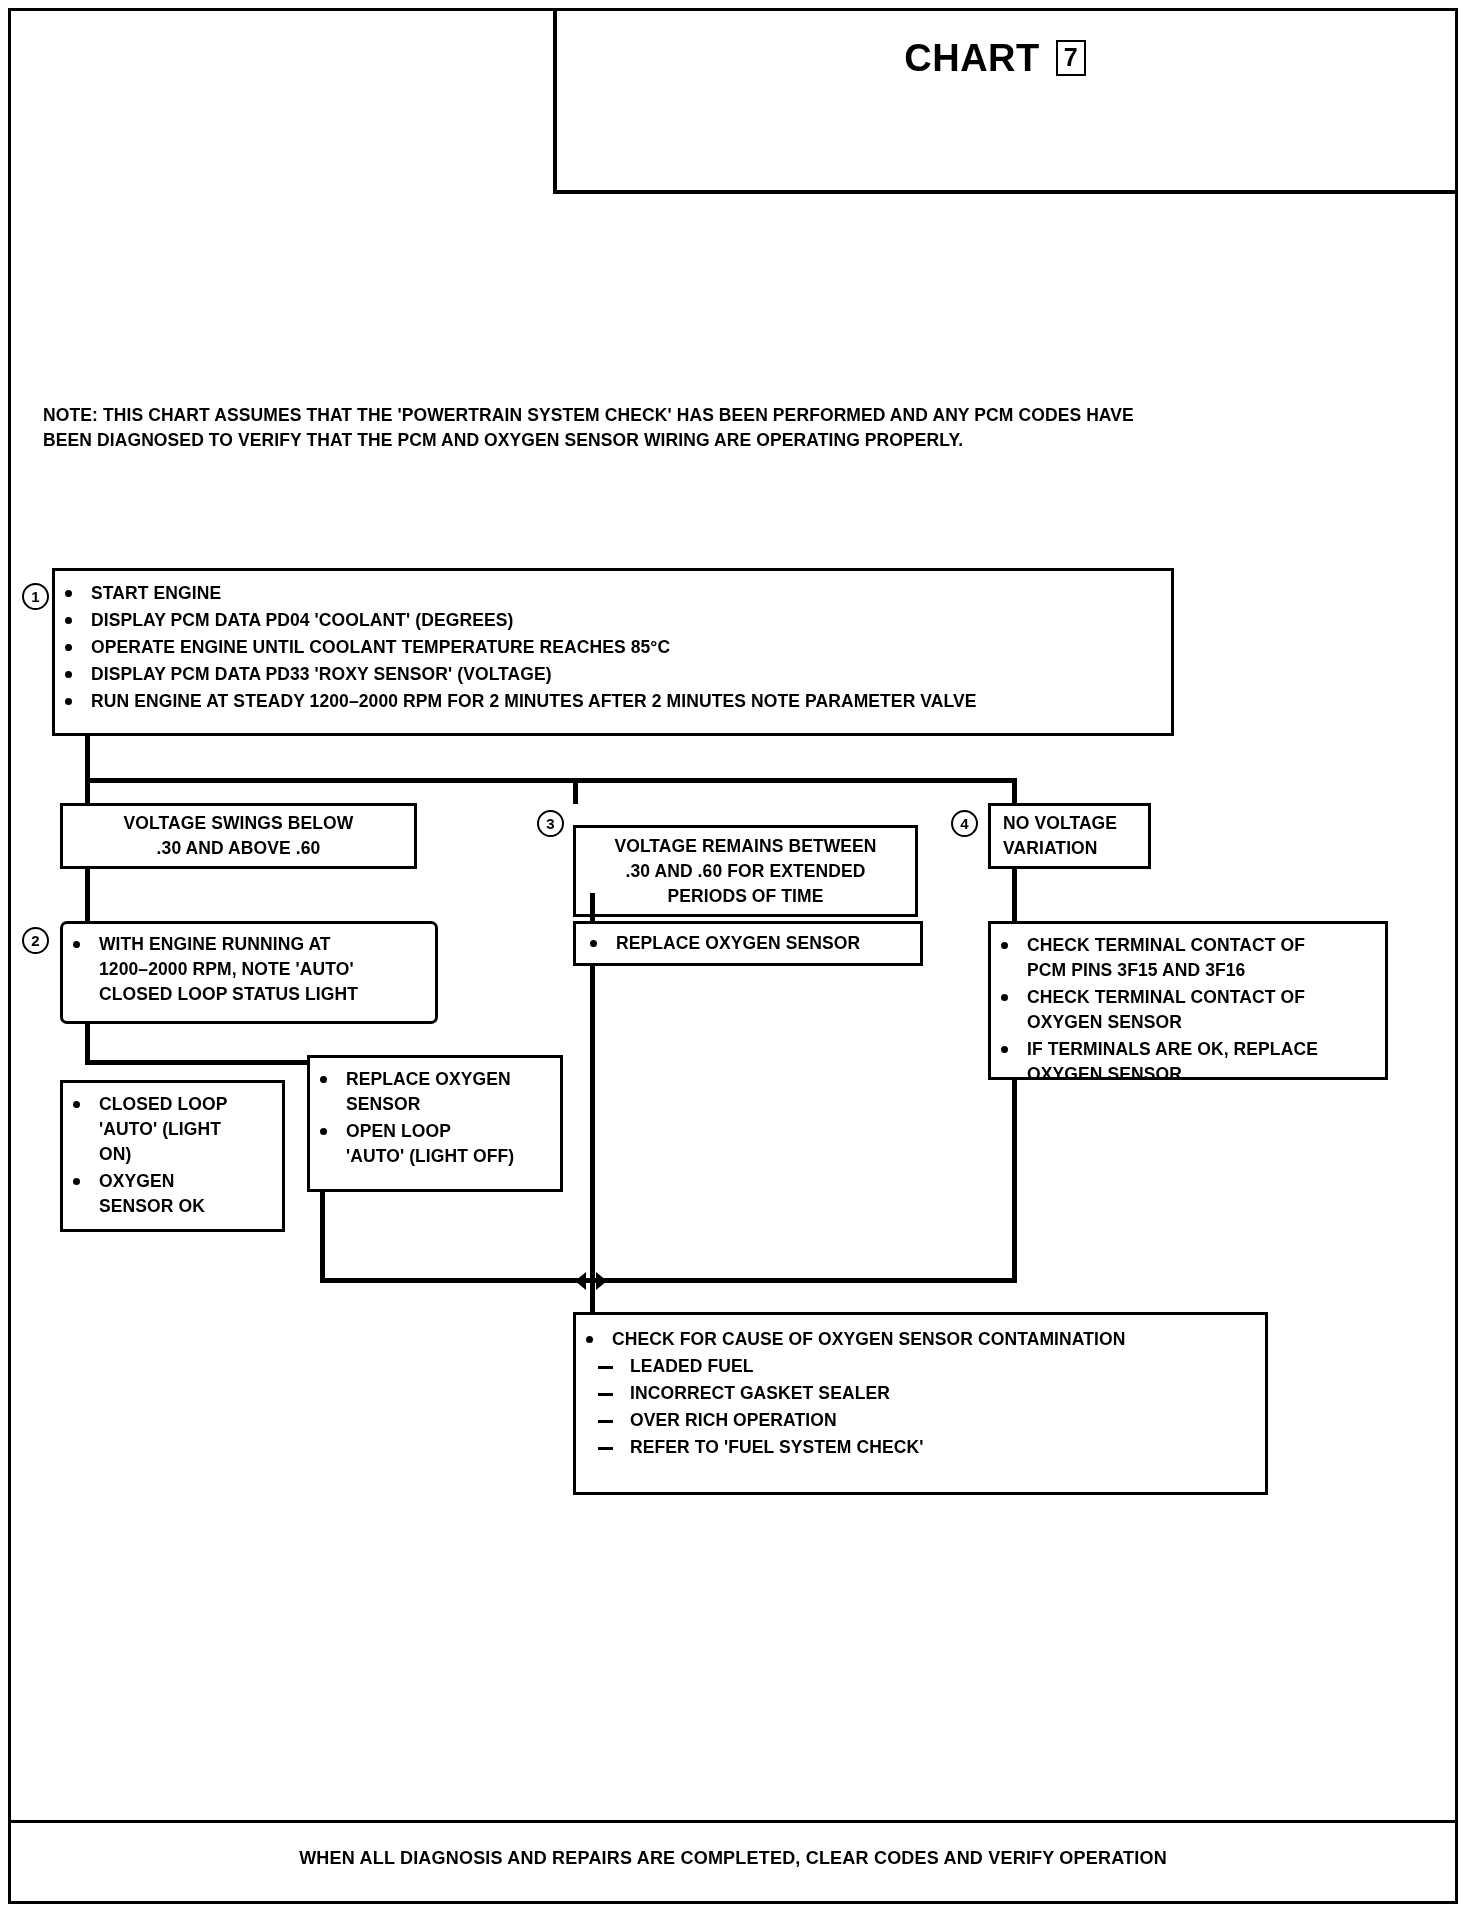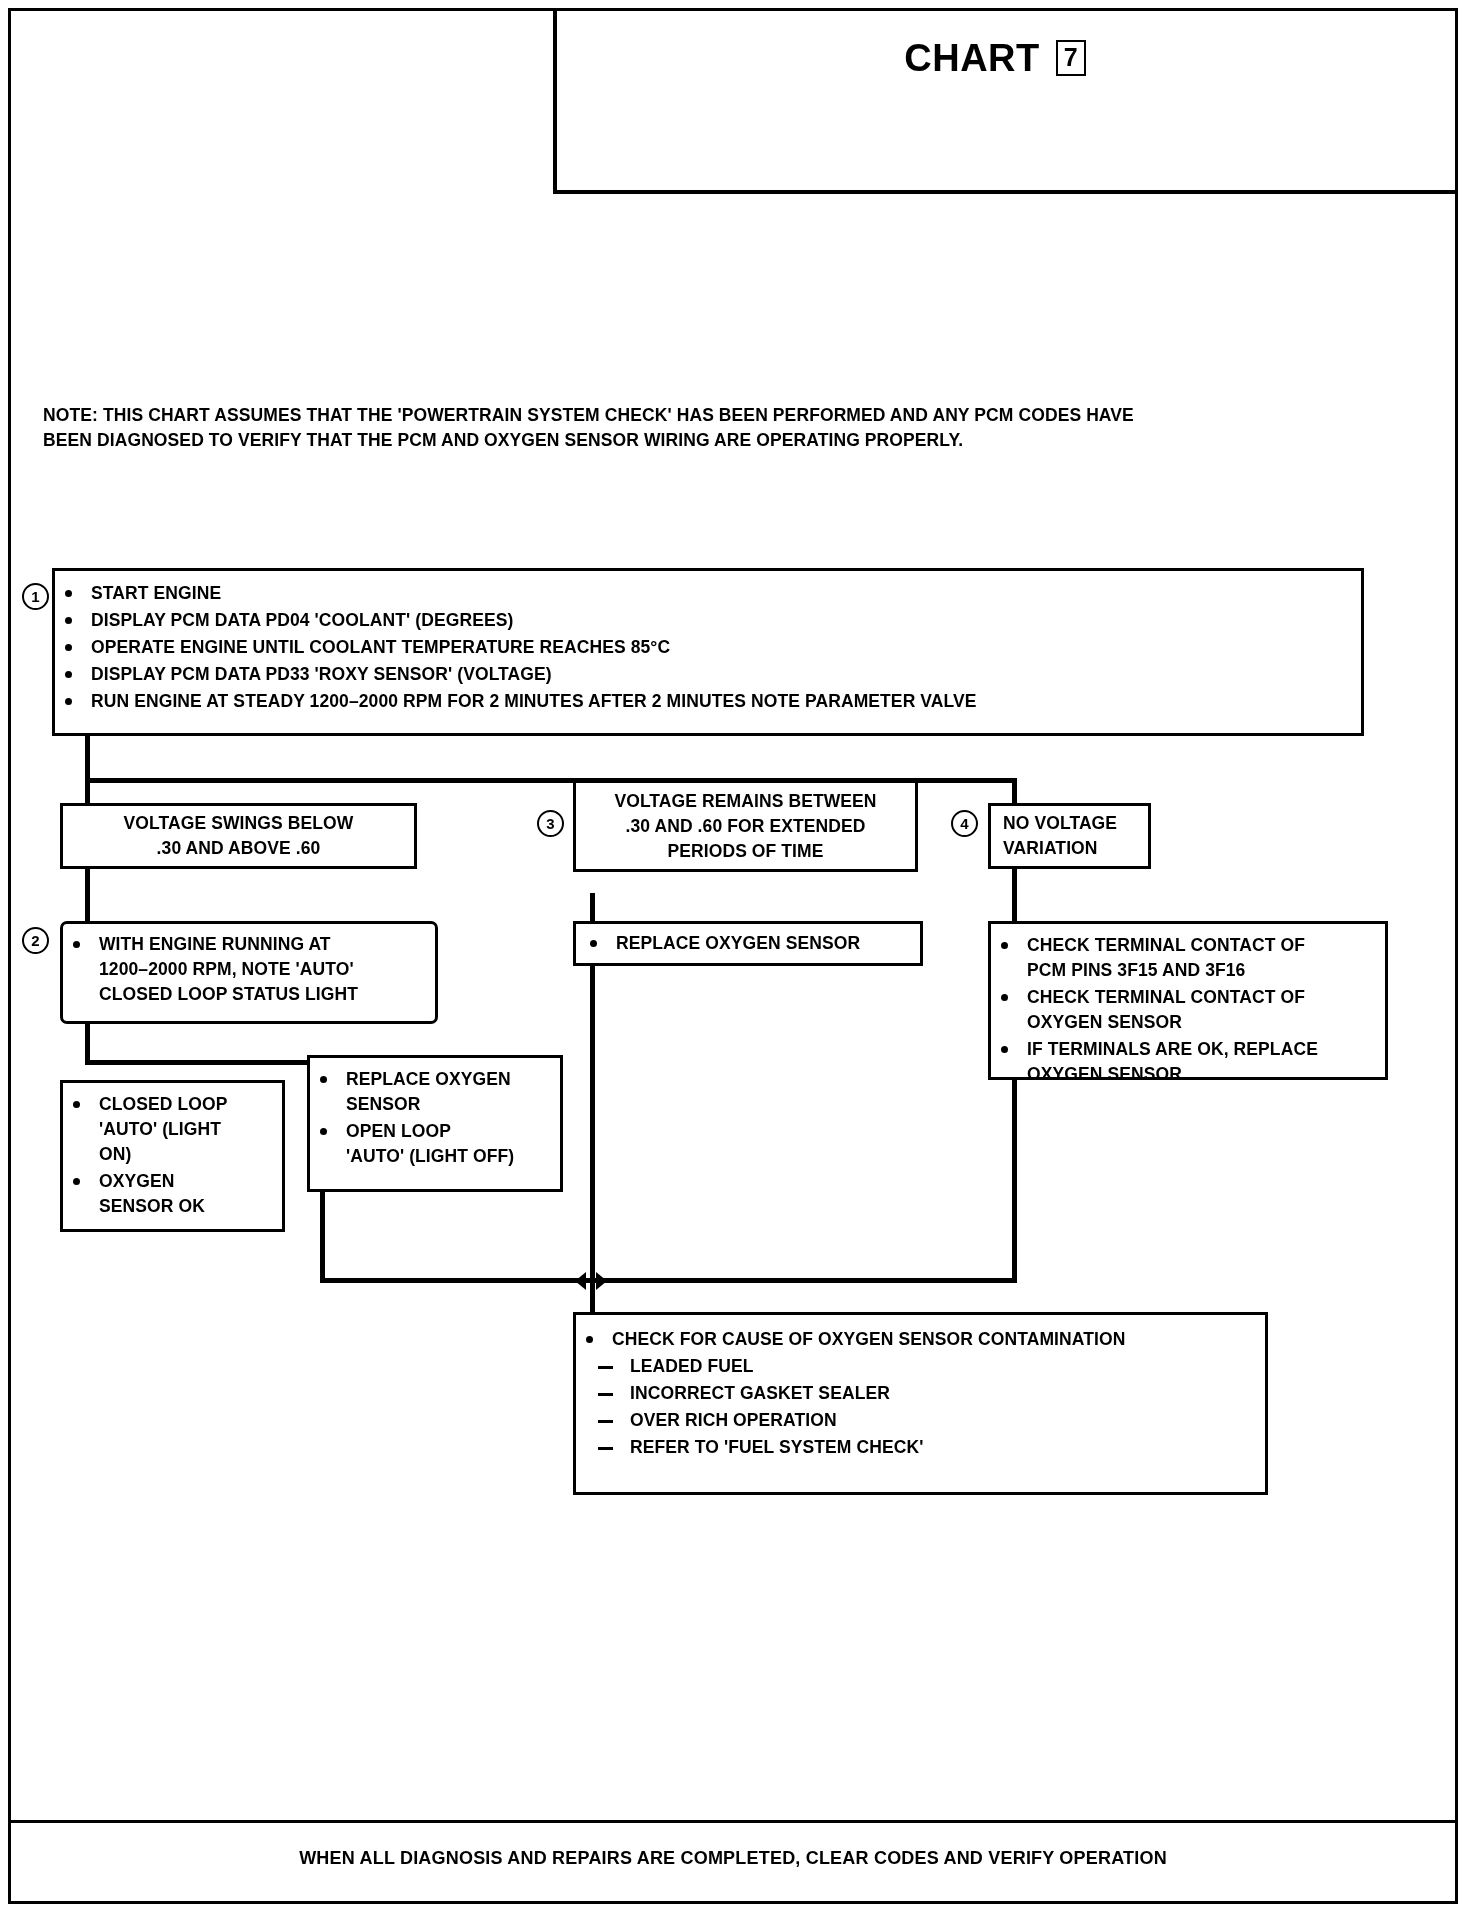--- a/index.html
+++ b/index.html
@@ -222,21 +222,21 @@
     </div>
   </div>
 
   <div class="note-block">
     <span class="note-label">NOTE:</span>
     <span>THIS CHART ASSUMES THAT THE 'POWERTRAIN SYSTEM CHECK' HAS BEEN PERFORMED AND ANY PCM CODES HAVE</span><br>
     <span>BEEN DIAGNOSED TO VERIFY THAT THE PCM AND OXYGEN SENSOR WIRING ARE OPERATING PROPERLY.</span>
   </div>
 
   <div class="step-circle" style="left:22px; top:583px;">1</div>
-  <div class="fbox" style="left:52px; top:568px; width:1312px; height:168px; padding:10px 0 0 0;">
+  <div class="fbox" style="left:52px; top:568px; width:1122px; height:168px; padding:10px 0 0 0;">
     <ul class="bullets">
       <li>START ENGINE</li>
       <li>DISPLAY PCM DATA PD04 'COOLANT' (DEGREES)</li>
       <li>OPERATE ENGINE UNTIL COOLANT TEMPERATURE REACHES 85°C</li>
       <li>DISPLAY PCM DATA PD33 'ROXY SENSOR' (VOLTAGE)</li>
       <li>RUN ENGINE AT STEADY 1200–2000 RPM FOR 2 MINUTES AFTER 2 MINUTES NOTE PARAMETER VALVE</li>
     </ul>
   </div>
 
   <div class="ln lnv" style="left:85px; top:736px; height:46px;"></div>
@@ -246,21 +246,21 @@
   <div class="ln lnv" style="left:85px; top:778px; height:26px;"></div>
   <div class="ln lnv" style="left:573px; top:778px; height:26px;"></div>
   <div class="ln lnv" style="left:1012px; top:778px; height:26px;"></div>
 
   <div class="fbox center-txt" style="left:60px; top:803px; width:357px; height:66px;">
     <div>VOLTAGE SWINGS BELOW</div>
     <div>.30 AND ABOVE .60</div>
   </div>
 
   <div class="step-circle" style="left:537px; top:810px;">3</div>
-  <div class="fbox center-txt" style="left:573px; top:780px; width:345px; height:92px;">
+  <div class="fbox center-txt" style="left:573px; top:825px; width:345px; height:92px;">
     <div>VOLTAGE REMAINS BETWEEN</div>
     <div>.30 AND .60 FOR EXTENDED</div>
     <div>PERIODS OF TIME</div>
   </div>
 
   <div class="step-circle" style="left:951px; top:810px;">4</div>
   <div class="fbox center-txt" style="left:988px; top:803px; width:163px; height:66px; align-items:flex-start; padding-left:12px;">
     <div>NO VOLTAGE</div>
     <div>VARIATION</div>
   </div>

